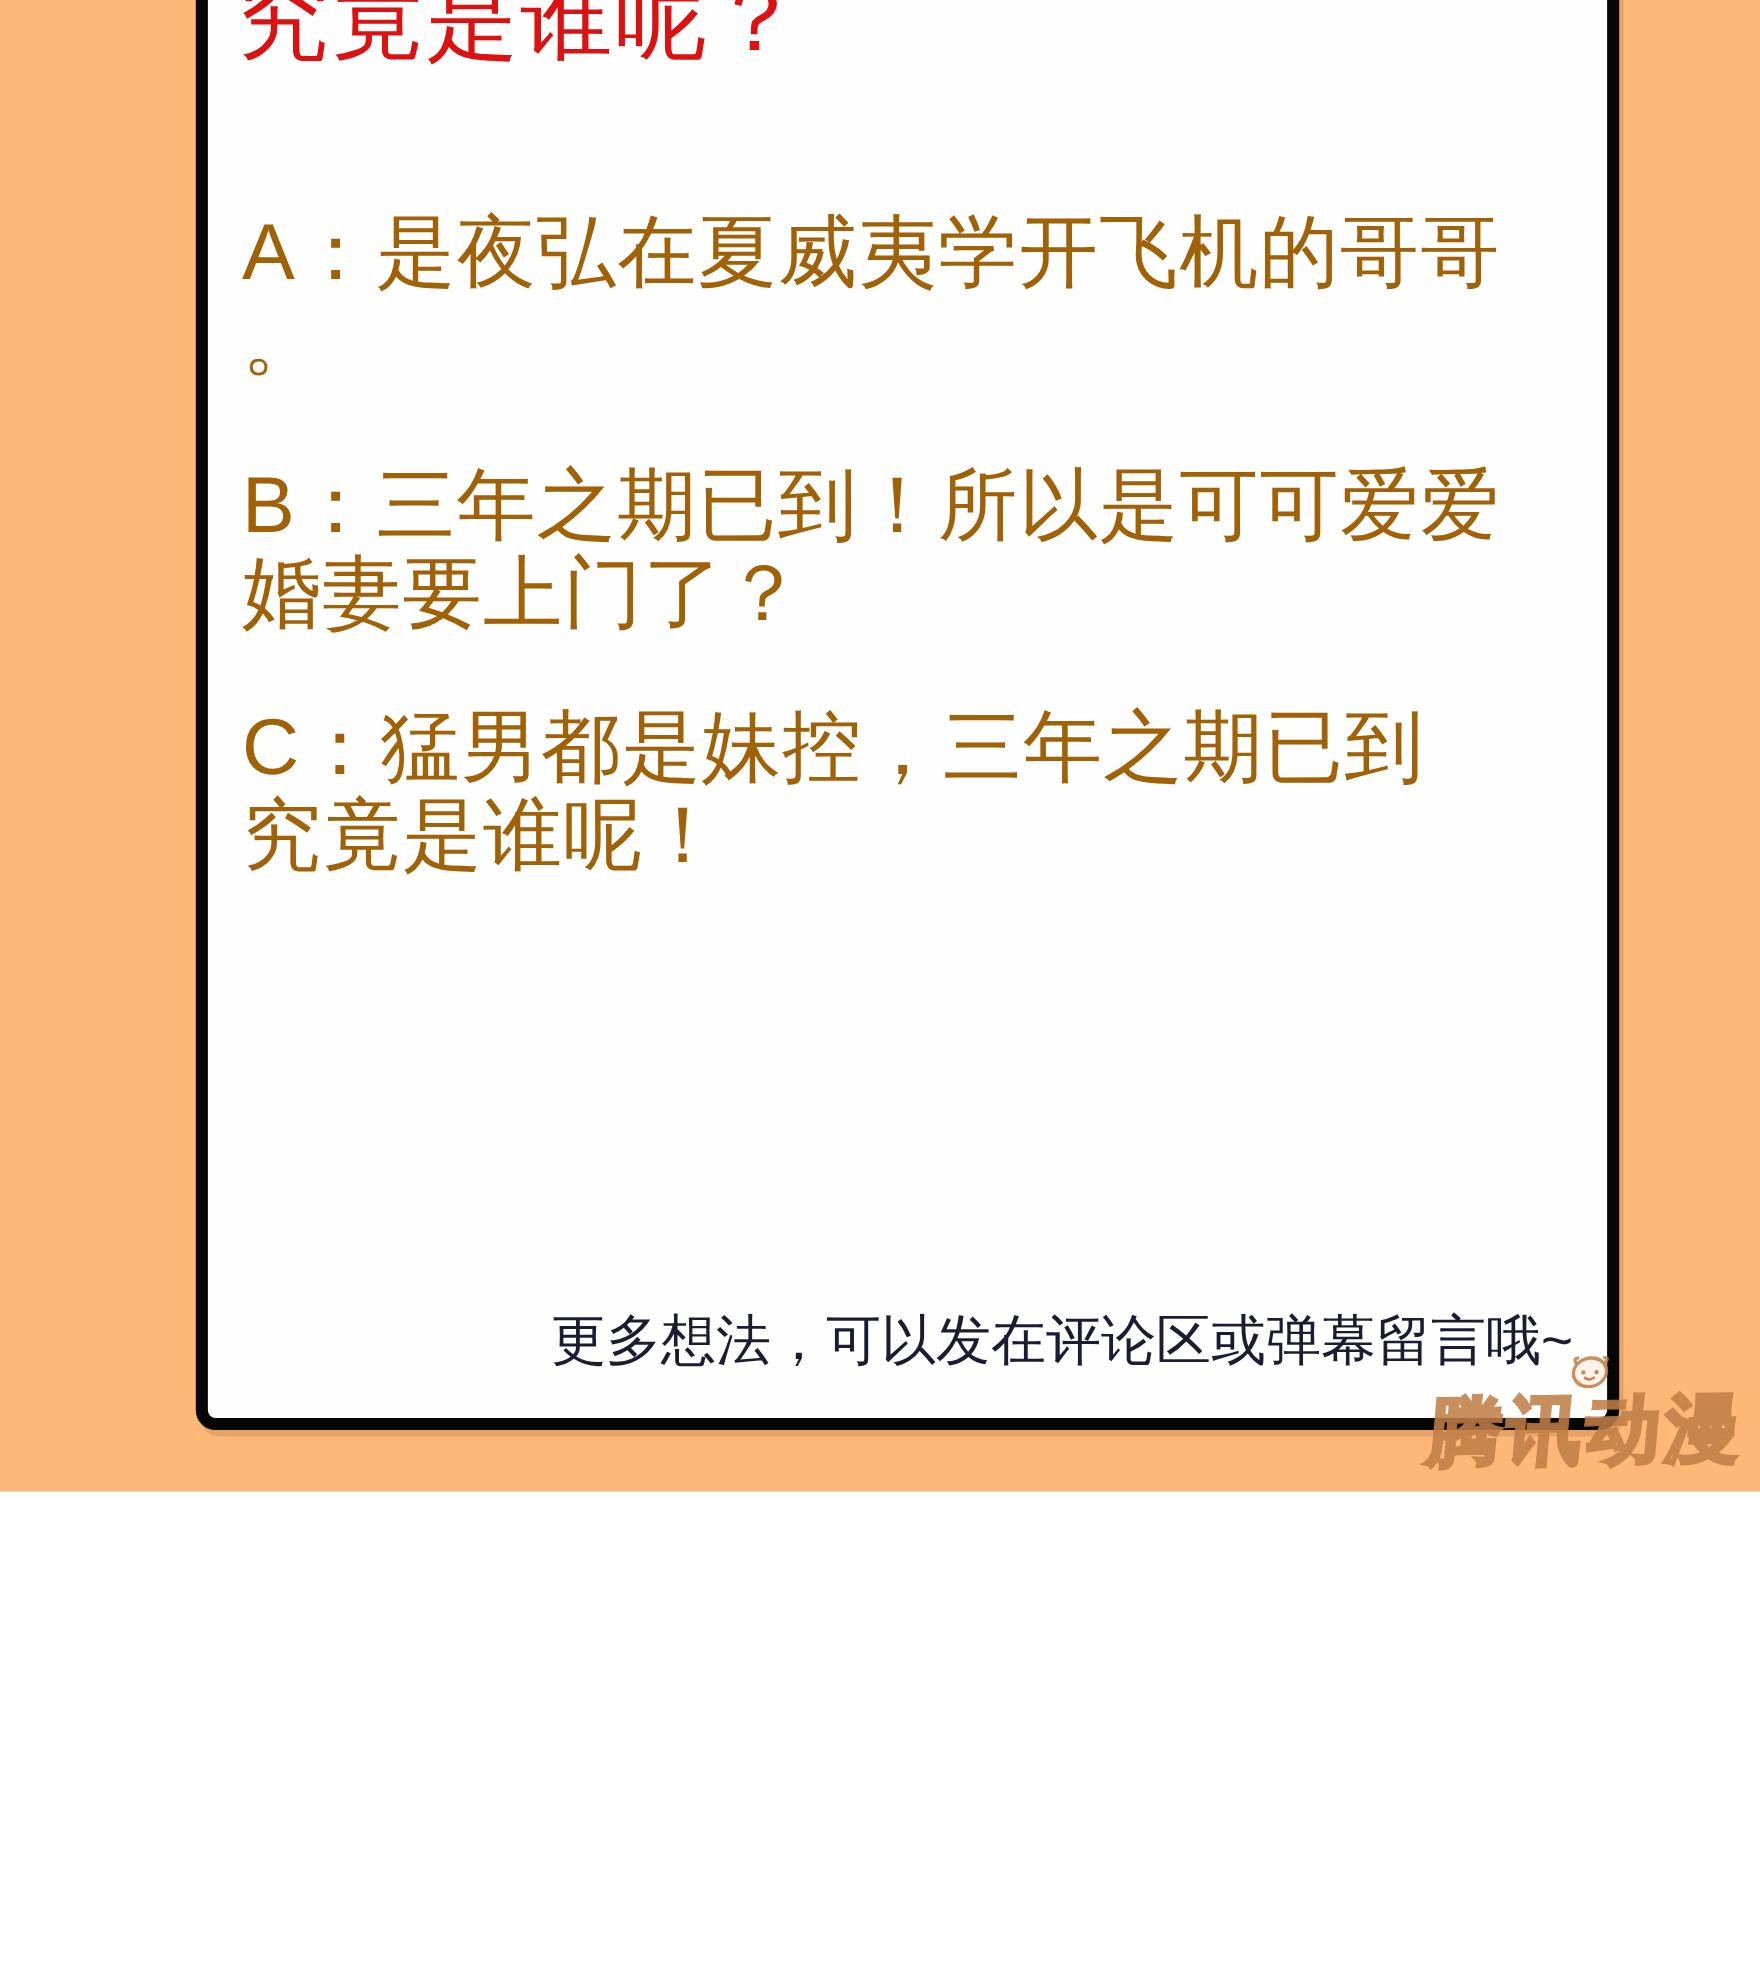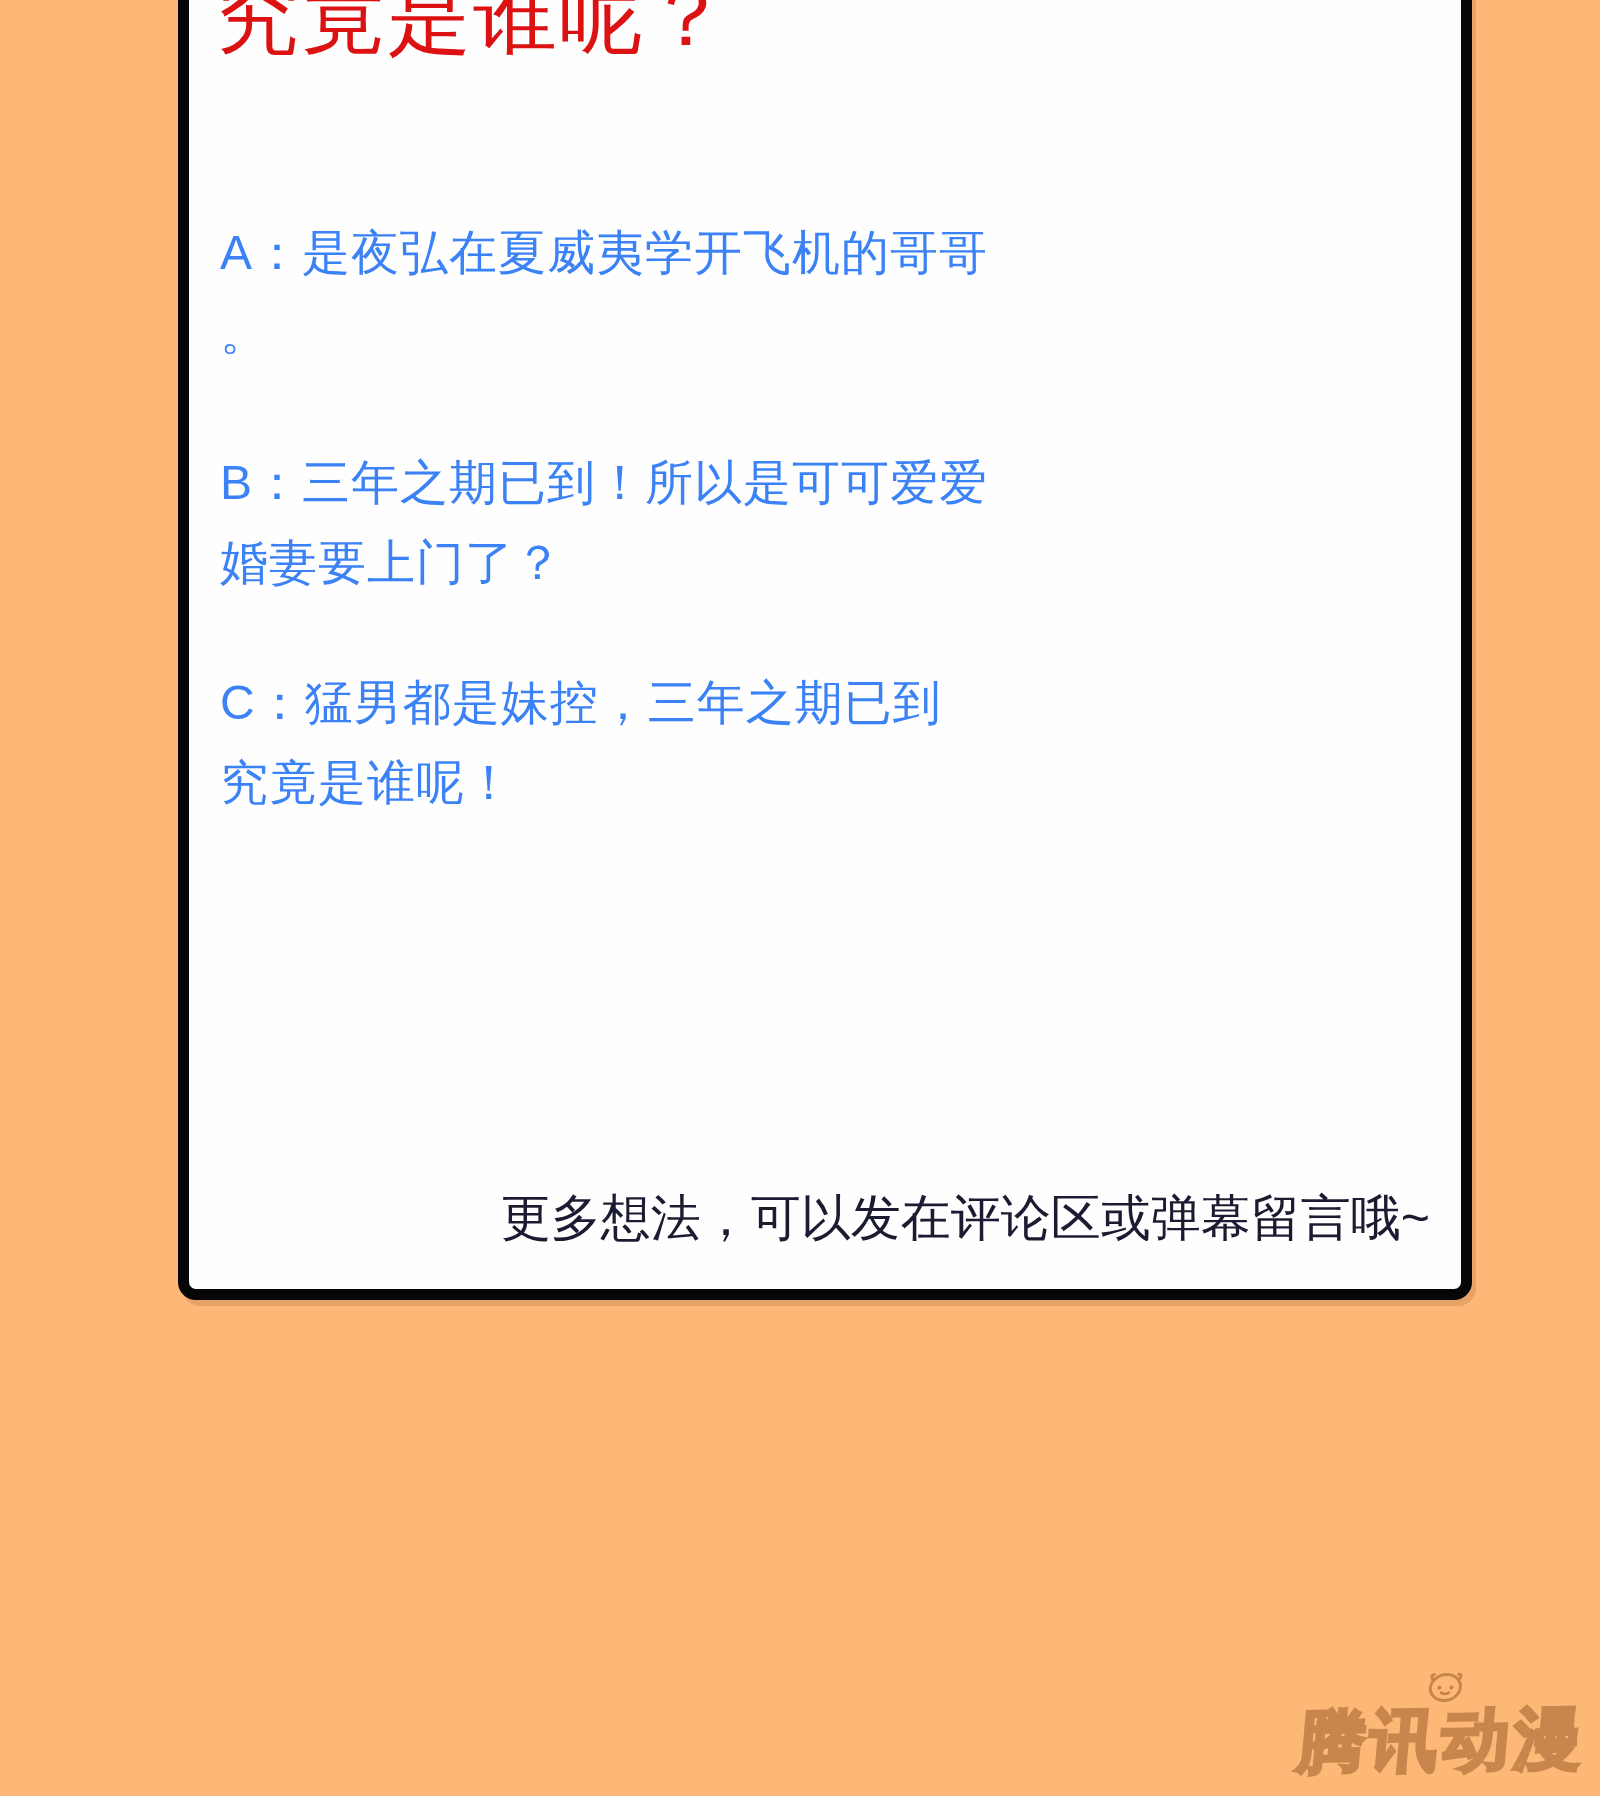--- a/index.html
+++ b/index.html
@@ -4,21 +4,21 @@
 <style>
   * { margin: 0; padding: 0; box-sizing: border-box; }
   html, body { width: 1600px; height: 1796px; }
   body {
     font-family: "Liberation Sans", "DejaVu Sans", sans-serif;
     overflow: hidden;
   }
   .page {
     position: relative;
     width: 1600px;
-    height: 1796px;
+    height: 1356px;
     background: #FDB878;
     overflow: hidden;
     text-decoration: underline;
   }
   
   .panel {
     position: absolute;
     left: 178px;
     top: -70px;
     width: 1294px;
@@ -34,26 +34,25 @@
     top: 29px;
     font-size: 84px;
     line-height: 92px;
     letter-spacing: 2px;
     color: #DC1111;
     white-space: nowrap;
   }
   .option {
     position: absolute;
     left: 31px;
-    font-size: 48px;
+    font-size: 72px;
     line-height: 80px;
     letter-spacing: 1px;
-    color: #3b82f6;
+    color: #a16207;
     white-space: nowrap;
-    margin-top: 23px;
   }
   .option-a { top: 249px; }
   .option-b { top: 479px; }
   .option-c { top: 699px; }
   .note {
     position: absolute;
     right: 31px;
     top: 1249px;
     left: 31px;
     text-align: right;

